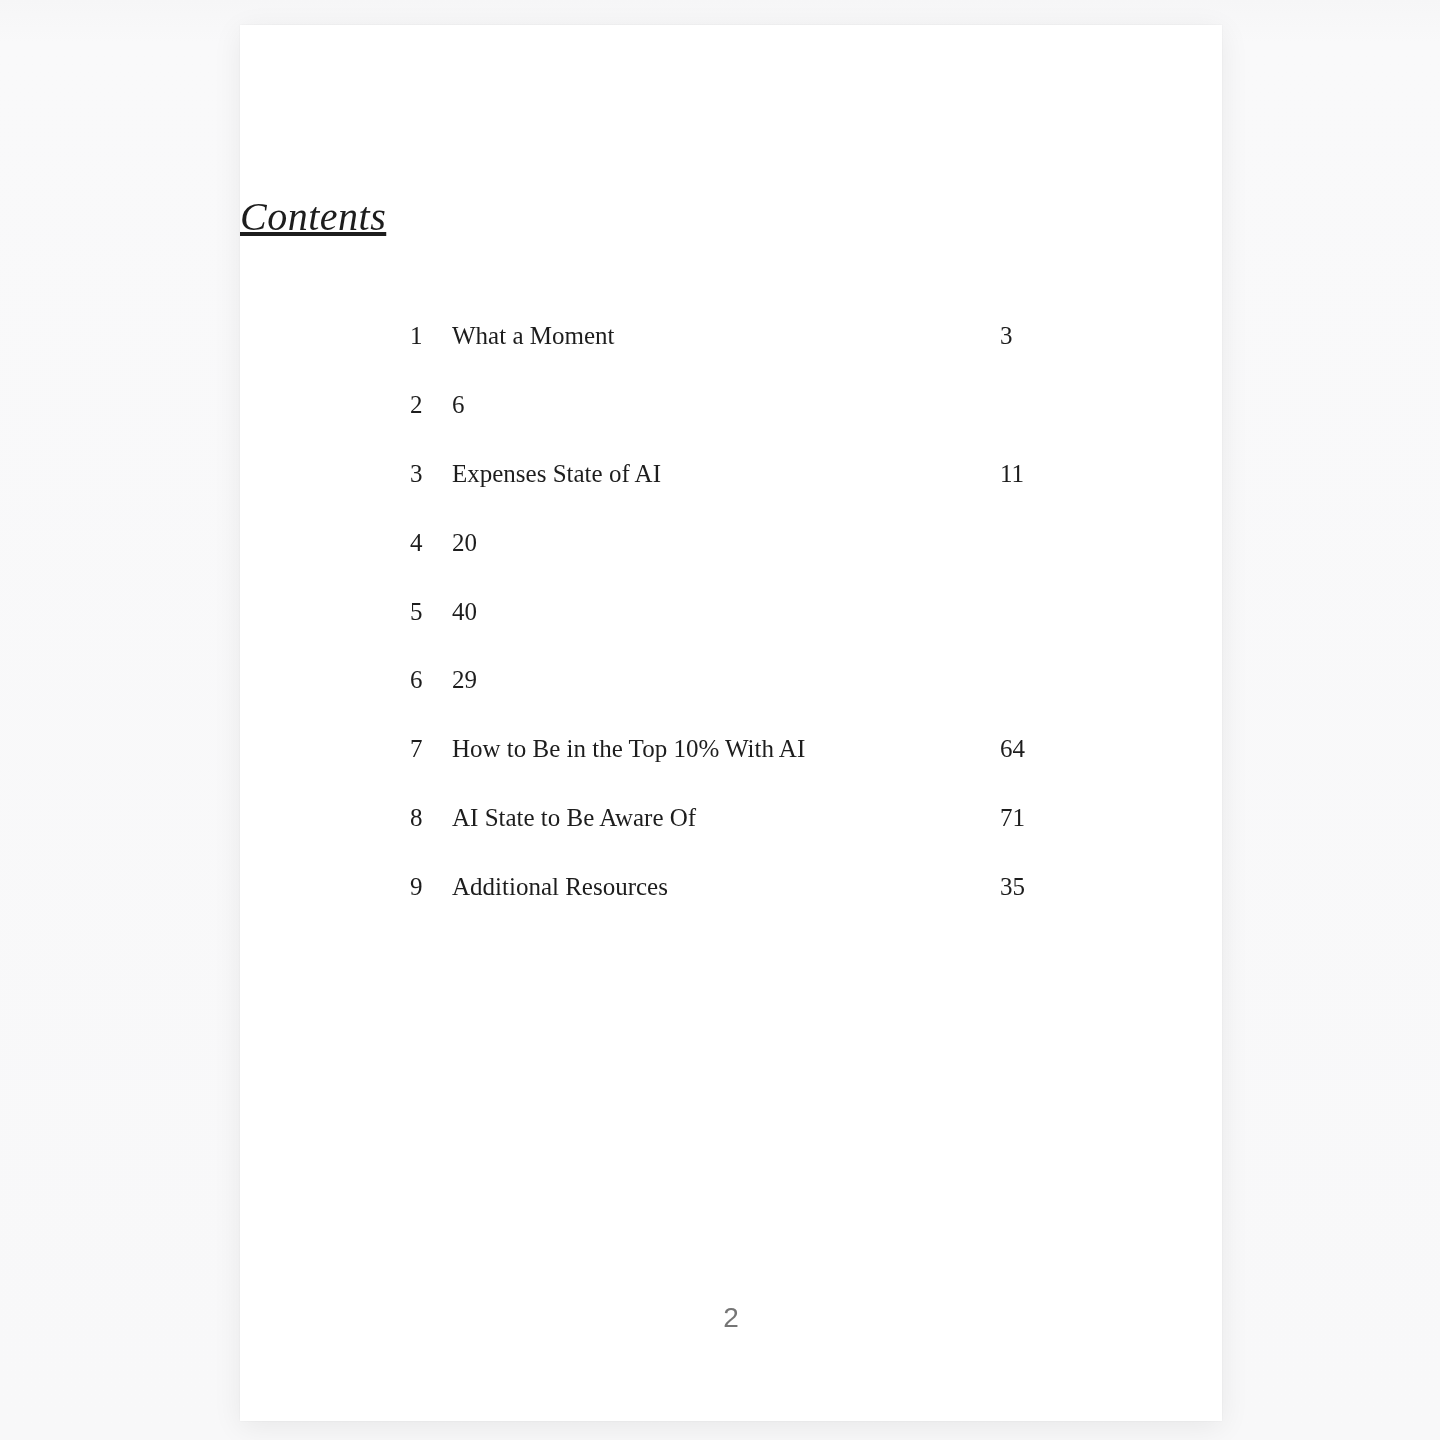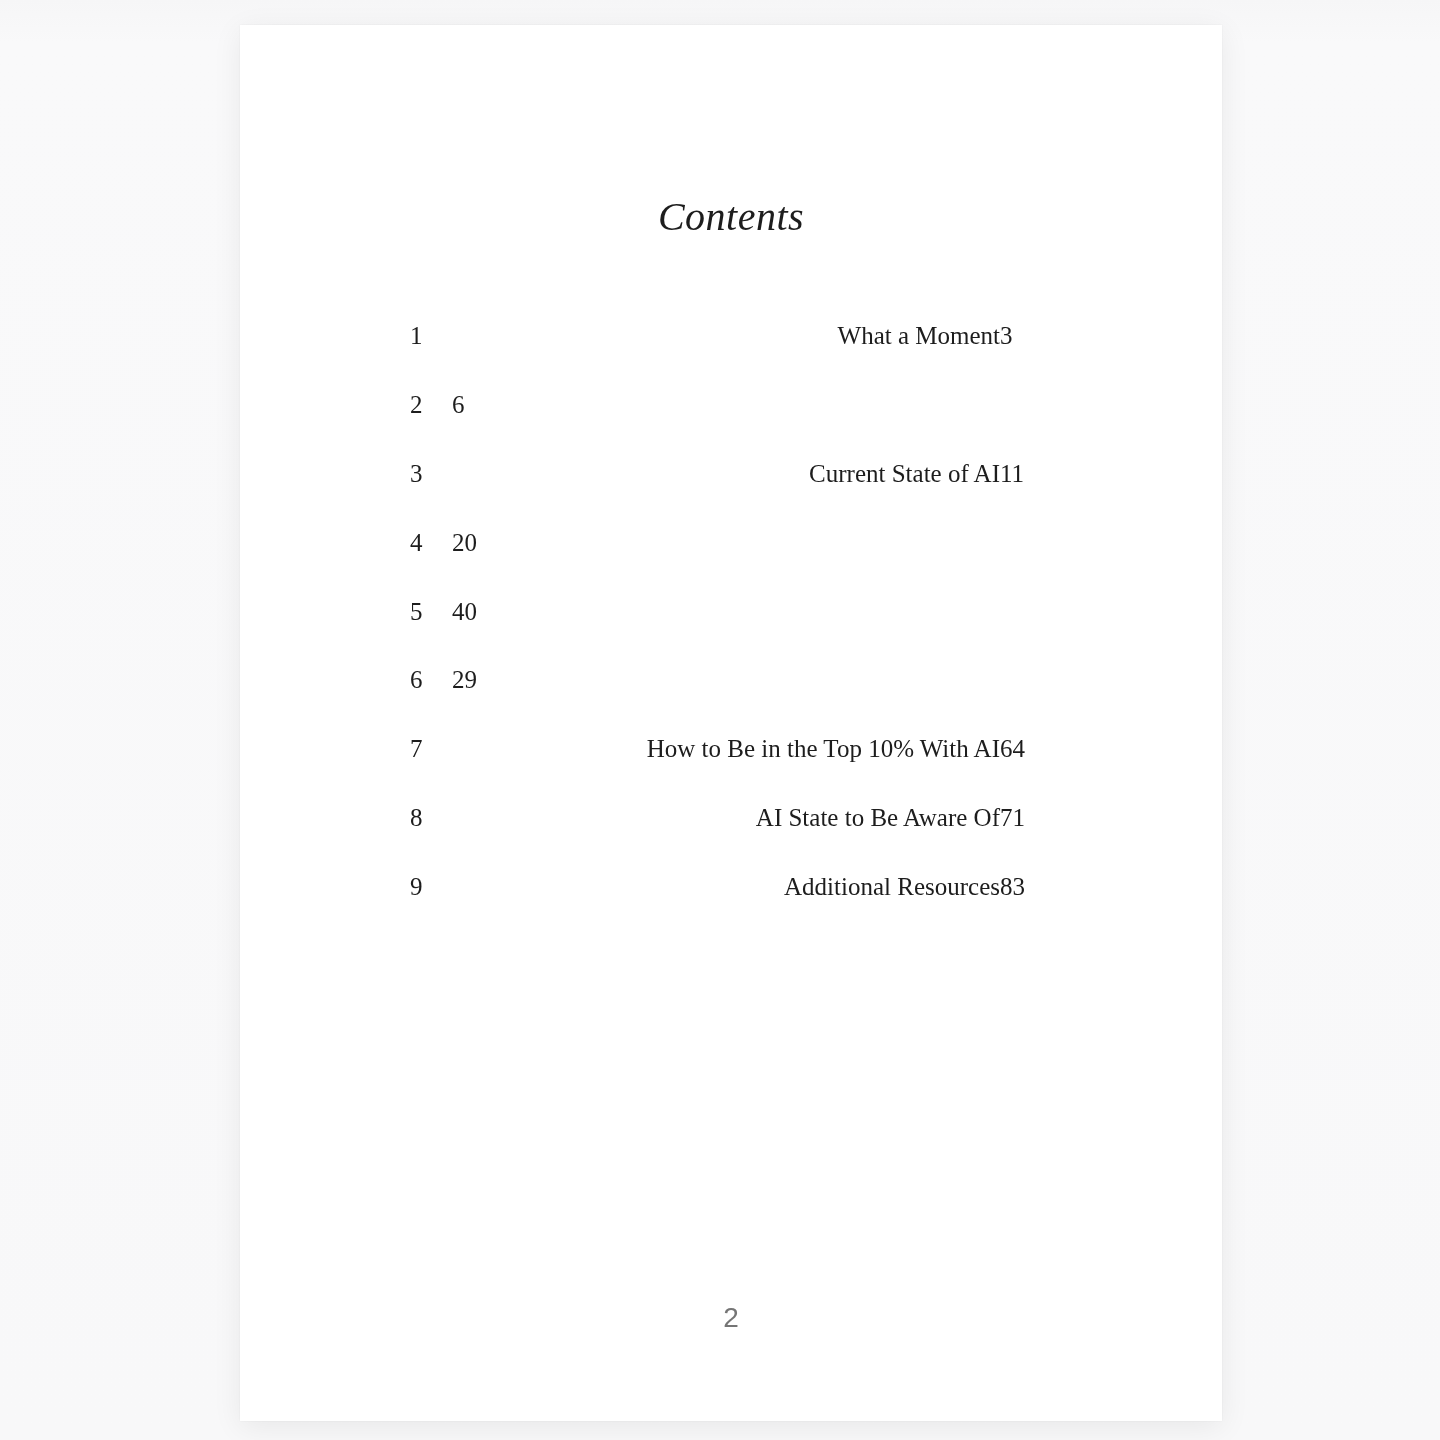--- a/index.html
+++ b/index.html
@@ -21,45 +21,46 @@
     position: absolute;
     left: 240px;
     top: 25px;
     width: 982px;
     height: 1396px;
     background: #ffffff;
     box-shadow: 0 0 2px rgba(0,0,0,0.05), 0 6px 28px rgba(0,0,0,0.07);
   }
   .doc-title {
     margin: 168px 0 0 0;
-    text-align: center;
+    text-align: left;
     font-style: italic;
     font-weight: 400;
     font-size: 40px;
     line-height: 48px;
     color: #1d1d1d;
     letter-spacing: 0.5px;
+    text-decoration: underline;
   }
   .toc {
     margin-top: 61px;
   }
   .toc-row {
     display: grid;
     grid-template-columns: 42px 548px 1fr;
     align-items: center;
     height: 68.8px;
     padding-left: 170px;
     font-size: 25px;
     color: #1d1d1d;
   }
   .toc-num {
     text-align: left;
   }
   .toc-title {
-    text-align: right;
+    text-align: left;
   }
   .toc-page {
     text-align: left;
   }
   .footer-page-num {
     position: absolute;
     left: 0;
     right: 0;
     bottom: 89px;
     text-align: center;
@@ -85,21 +86,21 @@
         <span class="toc-page">3</span>
       </div>
 
       <div class="toc-row">
         <span class="toc-num">2</span>
         <span class="toc-page">6</span>
       </div>
 
       <div class="toc-row">
         <span class="toc-num">3</span>
-        <span class="toc-title">Current State of AI</span>
+        <span class="toc-title">Expenses State of AI</span>
         <span class="toc-page">11</span>
       </div>
 
       <div class="toc-row">
         <span class="toc-num">4</span>
         <span class="toc-page">20</span>
       </div>
 
       <div class="toc-row">
         <span class="toc-num">5</span>
@@ -119,21 +120,21 @@
 
       <div class="toc-row">
         <span class="toc-num">8</span>
         <span class="toc-title">AI State to Be Aware Of</span>
         <span class="toc-page">71</span>
       </div>
 
       <div class="toc-row">
         <span class="toc-num">9</span>
         <span class="toc-title">Additional Resources</span>
-        <span class="toc-page">83</span>
+        <span class="toc-page">35</span>
       </div>
 
     </div>
 
     <div class="footer-page-num">2</div>
 
   </div>
 </div>
 
 </body></html>

